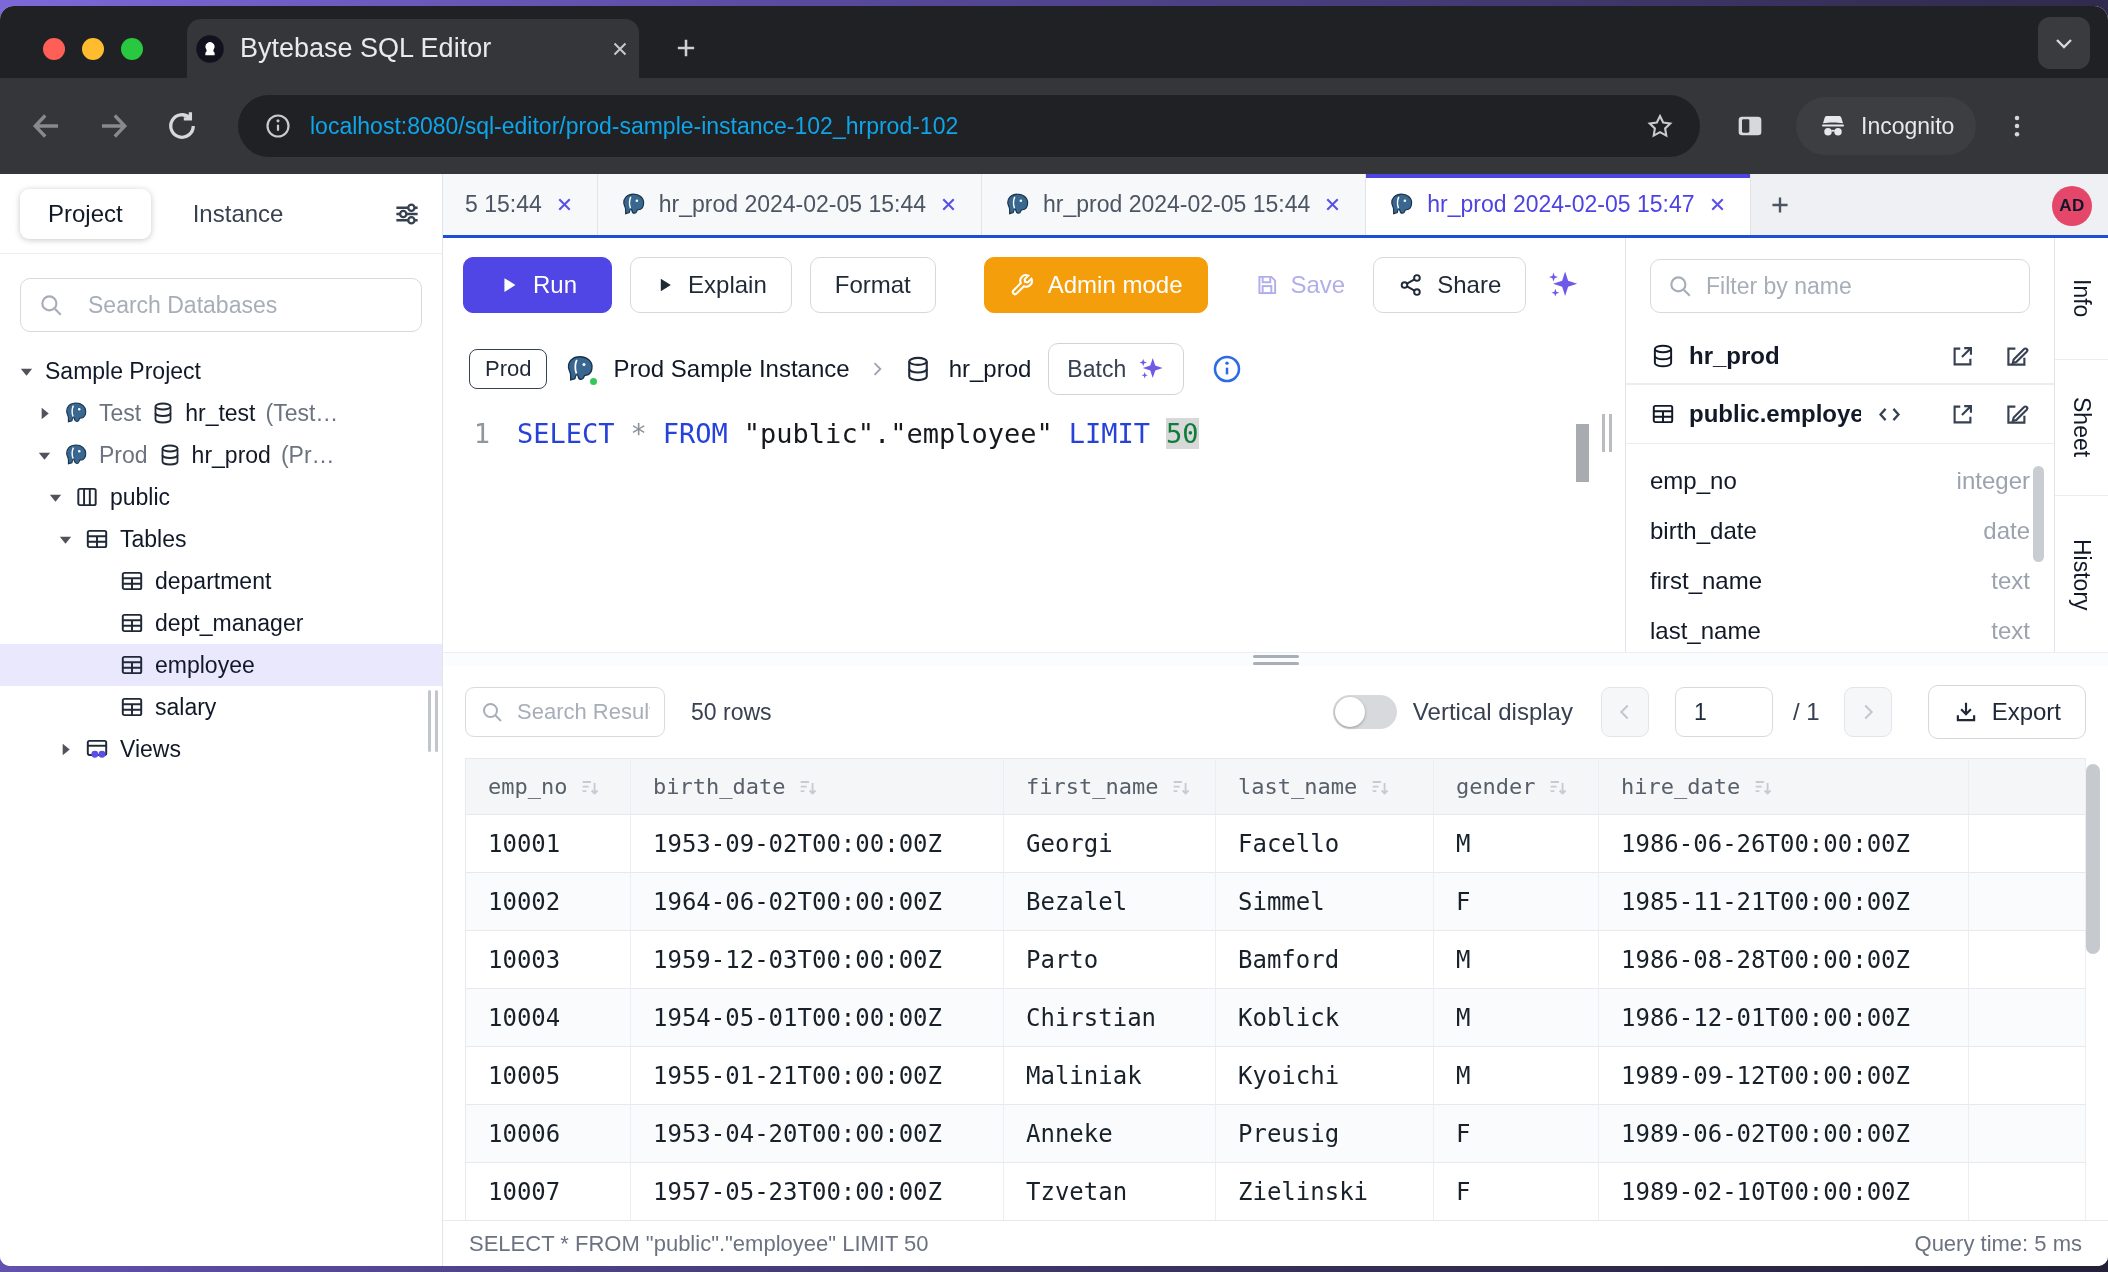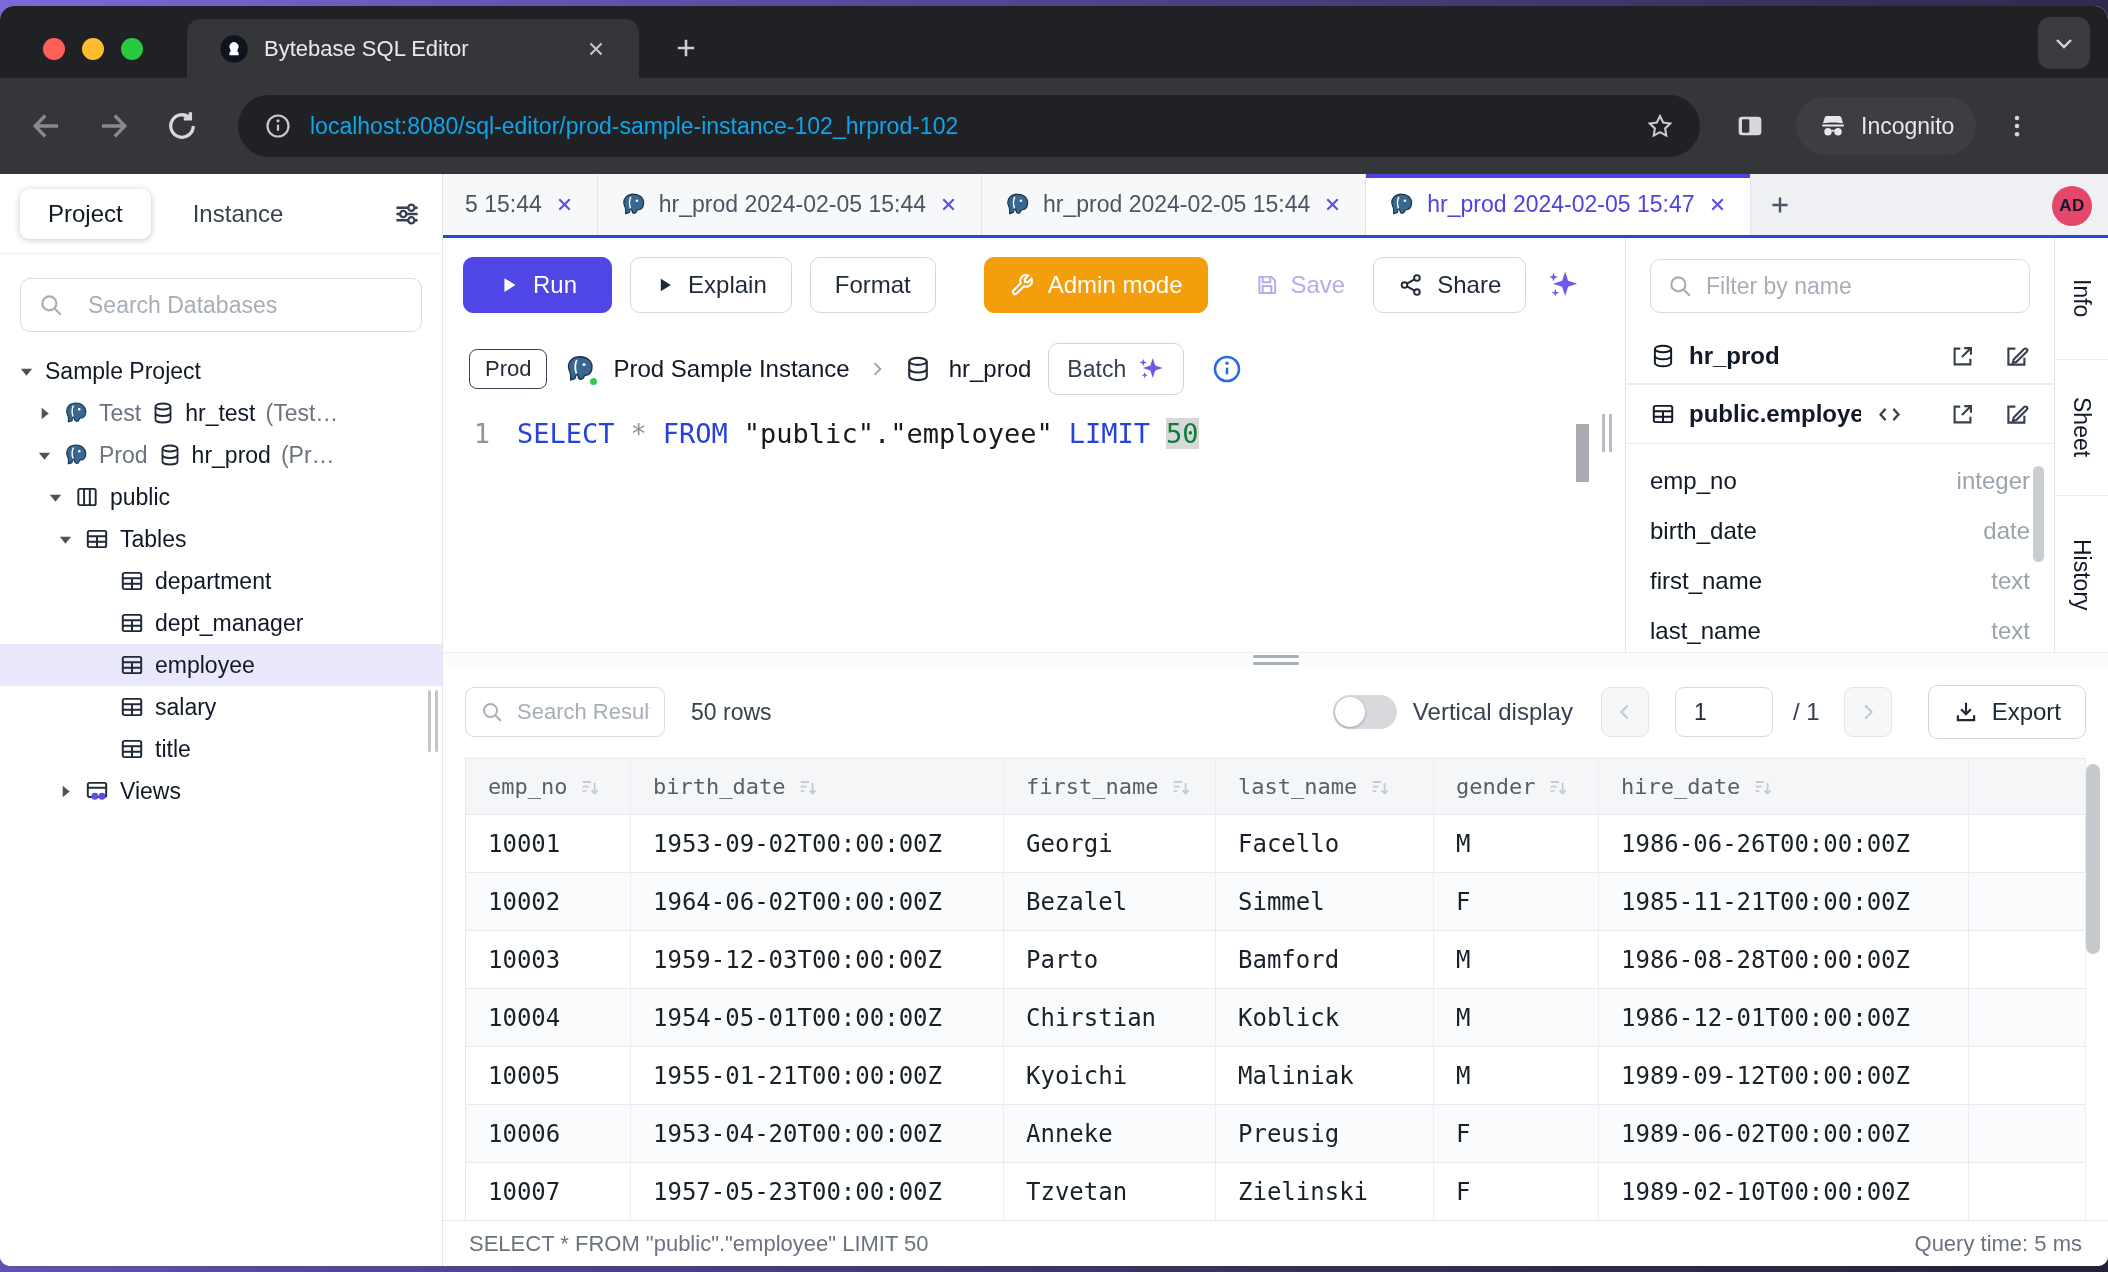--- a/index.html
+++ b/index.html
@@ -12,22 +12,22 @@
   .window { width:2108px; height:1260px; border-radius:14px 14px 10px 10px; overflow:hidden;
     display:flex; flex-direction:column; background:#fff; }
 
   
   .chrome { height:168px; flex:none; background:#202124; display:flex; flex-direction:column; }
   .tabstrip { height:72px; flex:none; position:relative; }
   .lights { position:absolute; left:43px; top:32px; display:flex; gap:17px; }
   .light { width:22px; height:22px; border-radius:50%; }
   .light.red{background:#ff5f57}.light.yellow{background:#febc2e}.light.green{background:#28c840}
   .btab { position:absolute; left:187px; top:13px; width:452px; height:59px; background:#35363a;
-    border-radius:14px 14px 0 0; display:flex; align-items:center; padding:0 32px; gap:15px;
-    color:#e8eaed; font-size:22px; }
+    border-radius:14px 14px 0 0; display:flex; align-items:center; padding:0 8px; gap:15px;
+    color:#e8eaed; font-size:27px; }
   .btab .title { flex:1; white-space:nowrap; overflow:hidden; }
   .newtab { position:absolute; left:668px; top:24px; width:36px; height:36px; display:flex;
     align-items:center; justify-content:center; color:#cdd0d3; border-radius:8px; }
   .chevbtn { position:absolute; right:18px; top:11px; width:52px; height:52px; background:#3a3b3f;
     border-radius:12px; display:flex; align-items:center; justify-content:center; color:#d5d7da; }
   .navbar { height:96px; flex:none; background:#35363a; display:flex; align-items:center; padding:0 28px; }
   .navic { width:36px; height:36px; display:flex; align-items:center; justify-content:center; flex:none; }
   .navic + .navic { margin-left:32px; }
   .dim { color:#87898d; } .lit { color:#d6d8da; }
   .urlbar { width:1462px; height:62px; margin-left:38px; border-radius:31px; background:#202124;
@@ -437,34 +437,20 @@
               </svg>
             </span>
             <span class="ic" style="width:26px;height:26px;">
               <svg viewBox="0 0 24 24" fill="none" stroke="#1f2937" stroke-width="1.8">
                 <rect x="3.5" y="4.5" width="17" height="15" rx="1.5"></rect>
                 <path d="M3.5 9.5h17M3.5 14.5h17M12 9.5v10"></path>
               </svg>
             </span>
             <span>salary</span>
           </div>
-          <div class="tree-row" style="padding-left: 92px;">
-            <span class="caret empty">
-              <svg viewBox="0 0 12 12">
-                <path d="M4 2l5 4-5 4Z" fill="currentColor"></path>
-              </svg>
-            </span>
-            <span class="ic" style="width:26px;height:26px;">
-              <svg viewBox="0 0 24 24" fill="none" stroke="#1f2937" stroke-width="1.8">
-                <rect x="3.5" y="4.5" width="17" height="15" rx="1.5"></rect>
-                <path d="M3.5 9.5h17M3.5 14.5h17M12 9.5v10"></path>
-              </svg>
-            </span>
-            <span>title</span>
-          </div>
           <div class="tree-row" style="padding-left: 57px;">
             <span class="caret">
               <svg viewBox="0 0 12 12">
                 <path d="M4 2l5 4-5 4Z" fill="currentColor"></path>
               </svg>
             </span>
             <span class="ic" style="width:26px;height:26px;">
               <svg viewBox="0 0 24 24" fill="none">
                 <rect x="3.5" y="4.5" width="17" height="13" rx="1.5" stroke="#1f2937" stroke-width="1.8"></rect>
                 <path d="M3.5 9h17" stroke="#1f2937" stroke-width="1.8"></path>
@@ -882,22 +868,22 @@
               <div class="gcell body"></div>
               <div class="gcell body alt">10004</div>
               <div class="gcell body alt">1954-05-01T00:00:00Z</div>
               <div class="gcell body alt">Chirstian</div>
               <div class="gcell body alt">Koblick</div>
               <div class="gcell body alt">M</div>
               <div class="gcell body alt">1986-12-01T00:00:00Z</div>
               <div class="gcell body alt"></div>
               <div class="gcell body">10005</div>
               <div class="gcell body">1955-01-21T00:00:00Z</div>
+              <div class="gcell body">Maliniak</div>
               <div class="gcell body">Kyoichi</div>
-              <div class="gcell body">Maliniak</div>
               <div class="gcell body">M</div>
               <div class="gcell body">1989-09-12T00:00:00Z</div>
               <div class="gcell body"></div>
               <div class="gcell body alt">10006</div>
               <div class="gcell body alt">1953-04-20T00:00:00Z</div>
               <div class="gcell body alt">Anneke</div>
               <div class="gcell body alt">Preusig</div>
               <div class="gcell body alt">F</div>
               <div class="gcell body alt">1989-06-02T00:00:00Z</div>
               <div class="gcell body alt"></div>

